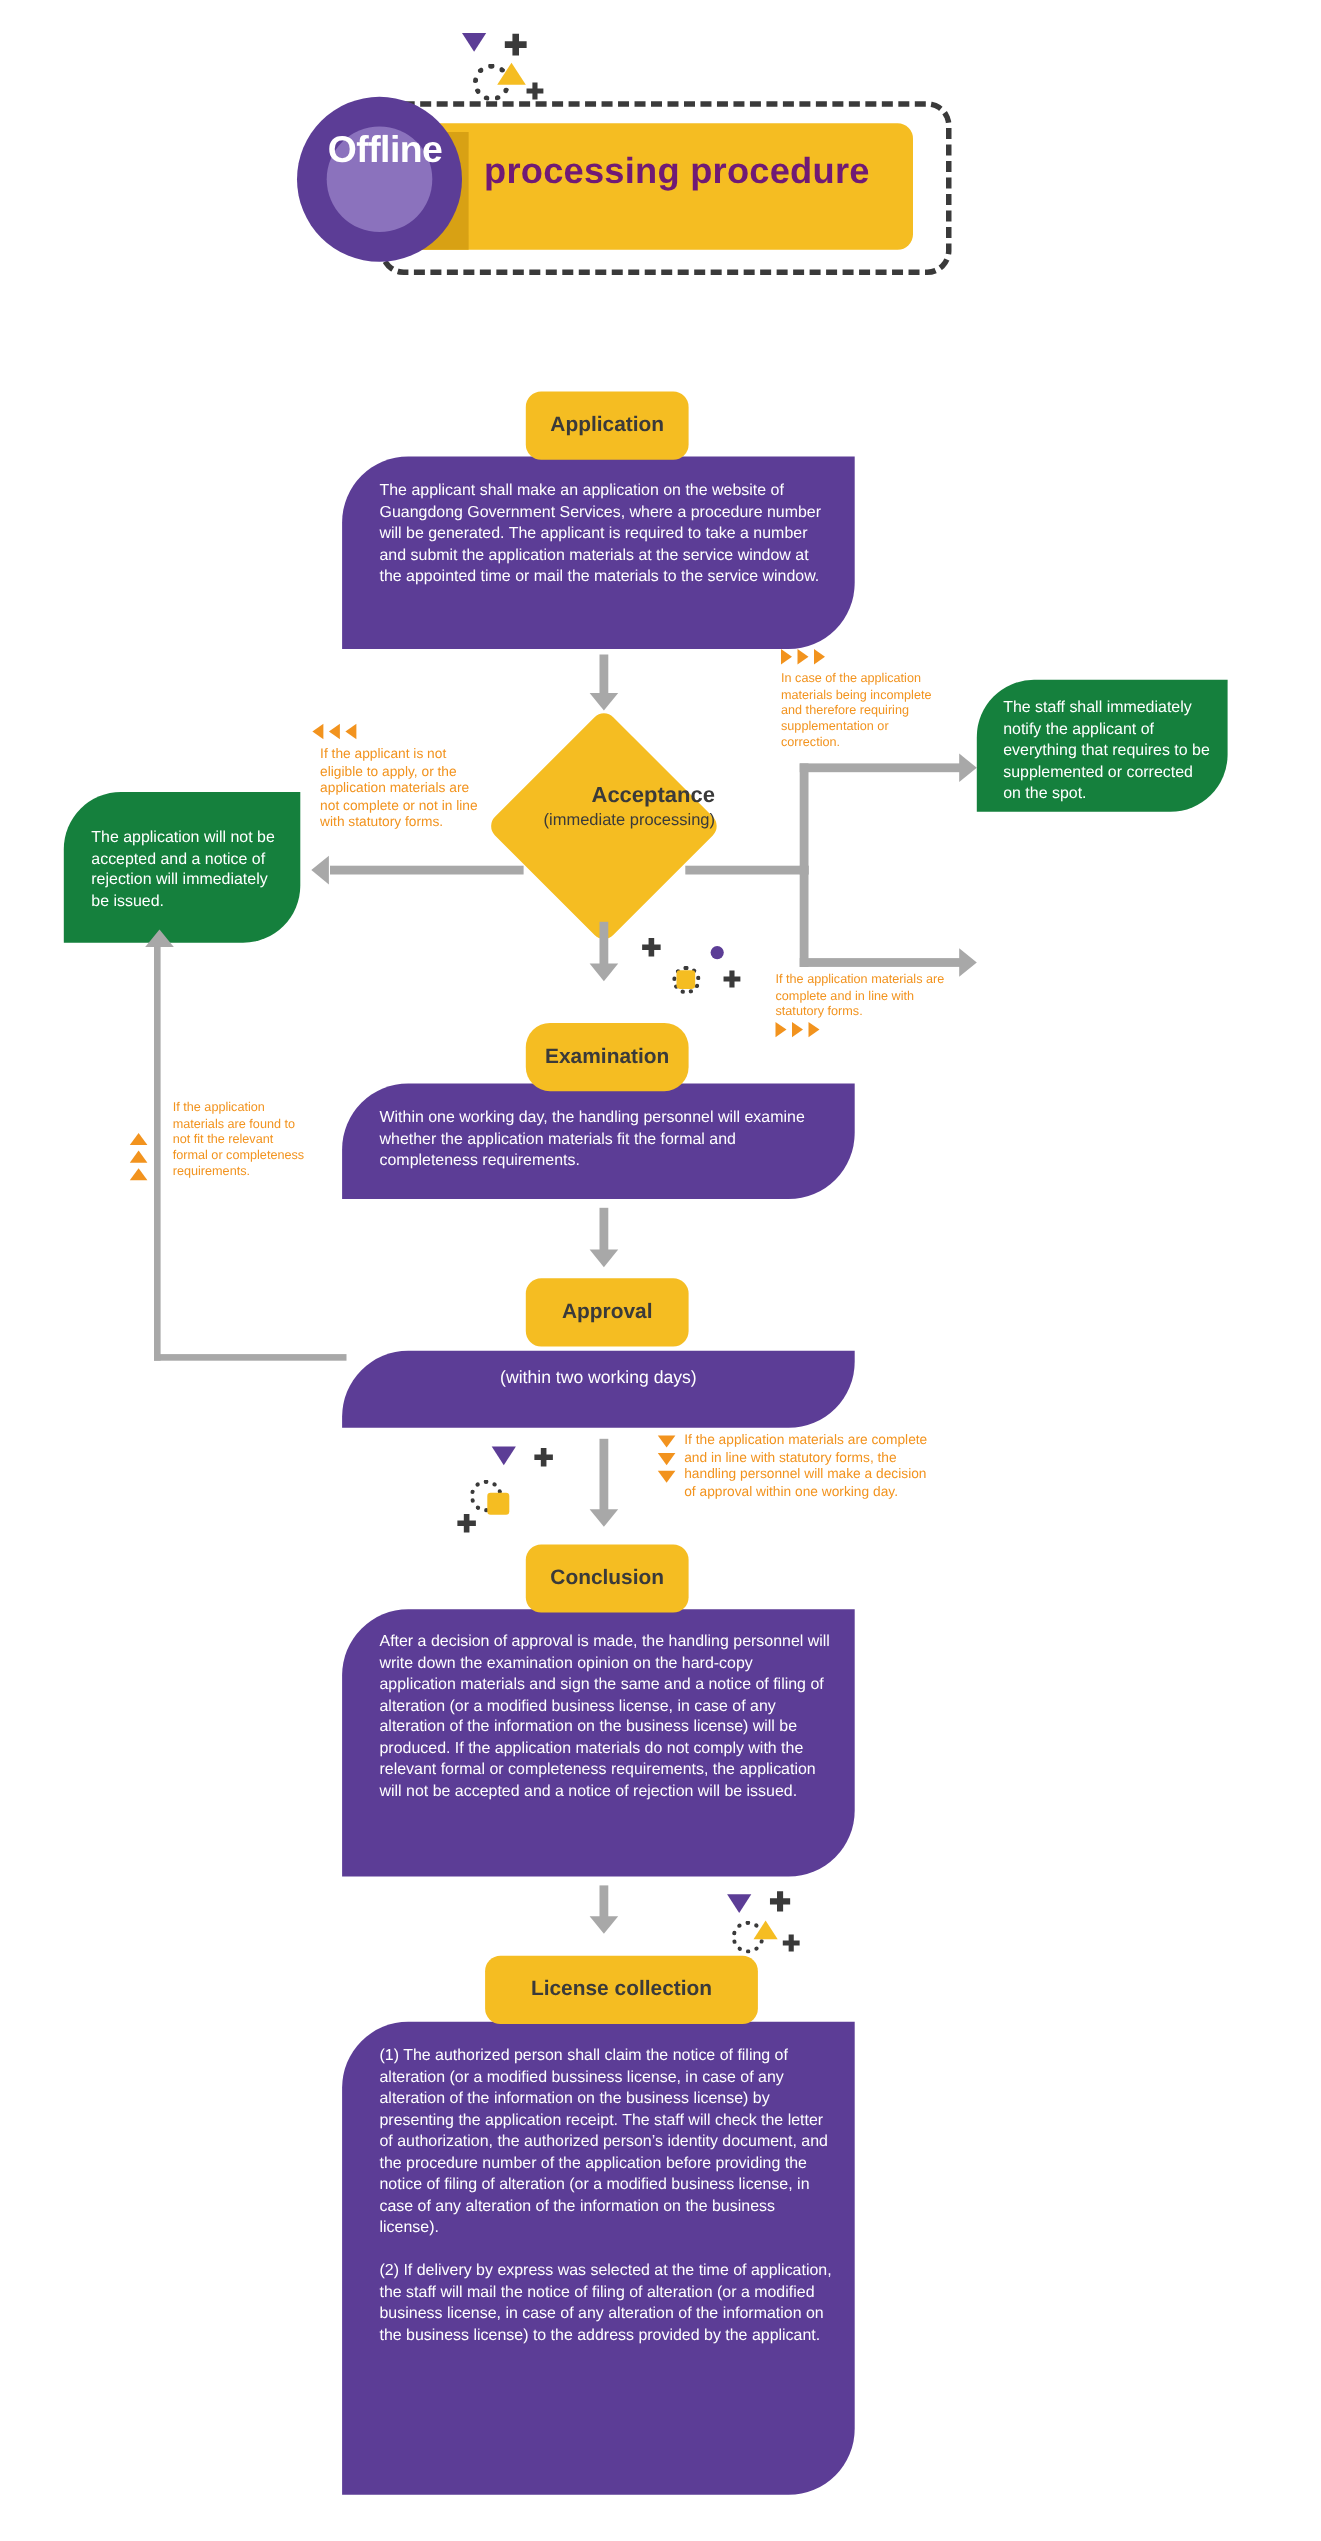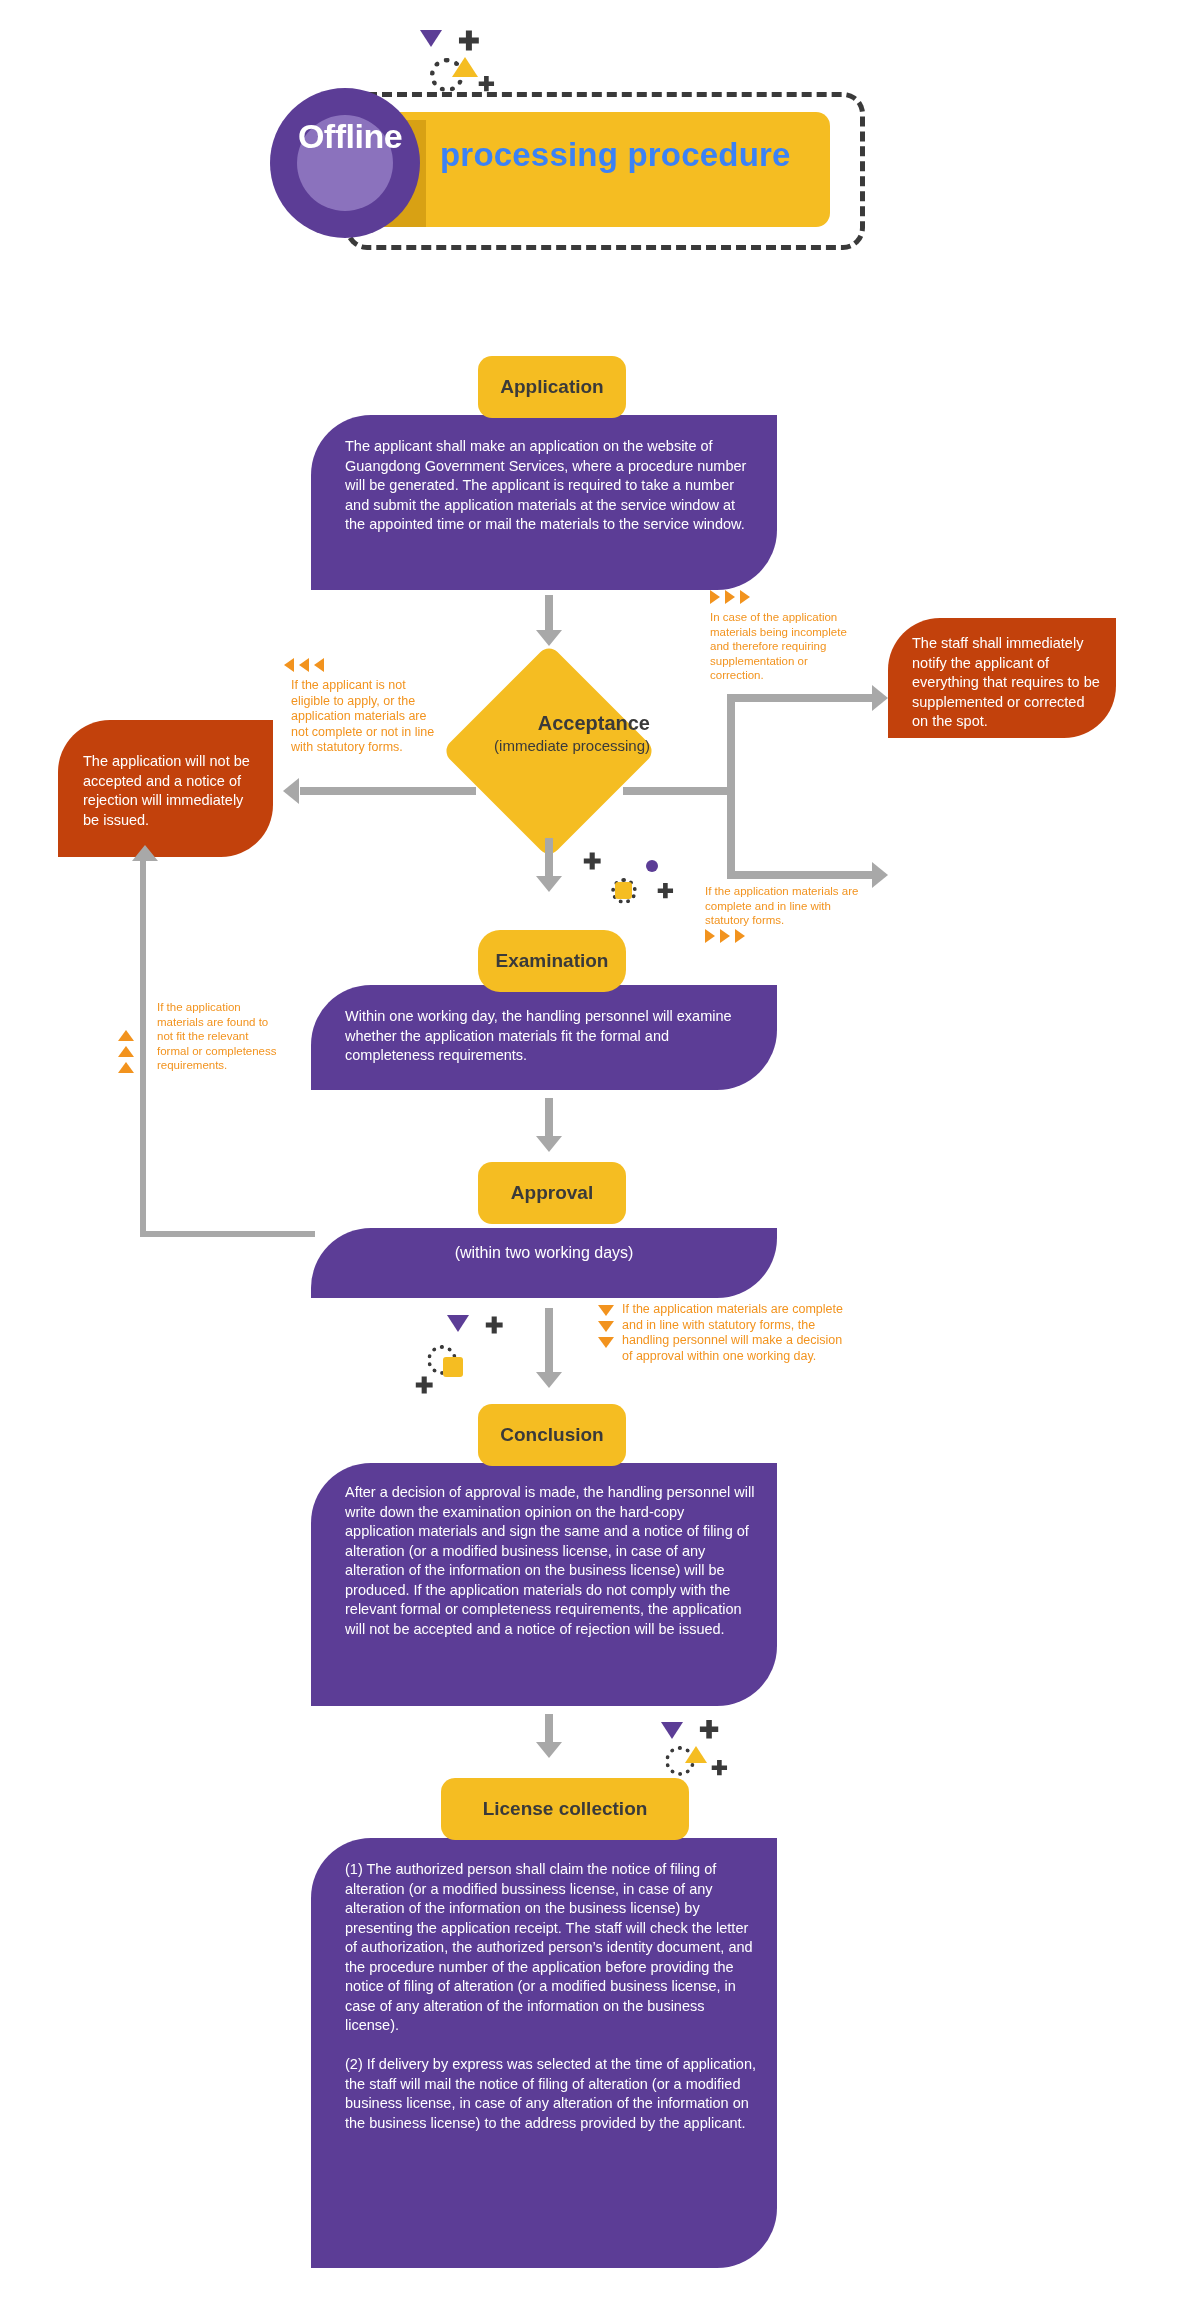--- a/index.html
+++ b/index.html
@@ -22,21 +22,21 @@
   .hdr-ribbon {
     position: absolute; left: 360px; top: 112px; width: 470px; height: 115px;
     background: #f5bd22; border-radius: 14px;
   }
   .hdr-ribbon-shadow {
     position: absolute; left: 366px; top: 120px; width: 60px; height: 107px;
     background: #d8a114; border-radius: 14px 0 0 14px;
   }
   .hdr-title {
     position: absolute; left: 440px; top: 136px; width: 400px;
-    font-size: 33px; font-weight: bold; color: #3b82f6;
+    font-size: 33px; font-weight: bold; color: #701a75;
     letter-spacing: .2px; white-space: nowrap;
   }
   .hdr-circle-outer {
     position: absolute; left: 270px; top: 88px; width: 150px; height: 150px;
     background: #5c3d96; border-radius: 50%;
   }
   .hdr-circle-inner {
     position: absolute; left: 297px; top: 115px; width: 96px; height: 96px;
     background: #8b72bd; border-radius: 50%;
   }
@@ -90,21 +90,21 @@
     transform: rotate(45deg); border-radius: 12px;
   }
   .diamond-label {
     position: absolute; text-align: right; color: #3a3a3a;
   }
   .diamond-label .d-main { font-size: 20px; font-weight: bold; display:block; }
   .diamond-label .d-sub { font-size: 15px; display:block; margin-top: 2px; }
 
   
   .sidebox {
-    position: absolute; background: #c2410c; color: #fff;
+    position: absolute; background: #15803d; color: #fff;
     font-size: 14.5px; line-height: 19.5px;
   }
   .sidebox.cut-tl { border-top-left-radius: 52px; }
   .sidebox.cut-br { border-bottom-right-radius: 52px; }
   .sidebox .sb-text { position: absolute; white-space: pre-line; }
 
   
   .anno {
     position: absolute; color: #f2931e; font-size: 12.5px; line-height: 15.5px;
     white-space: pre-line;

